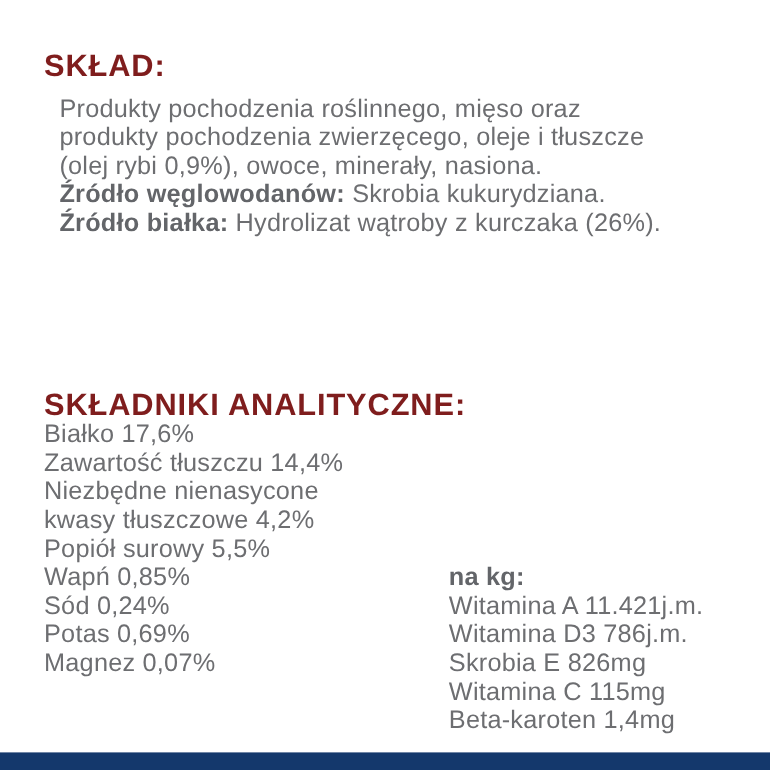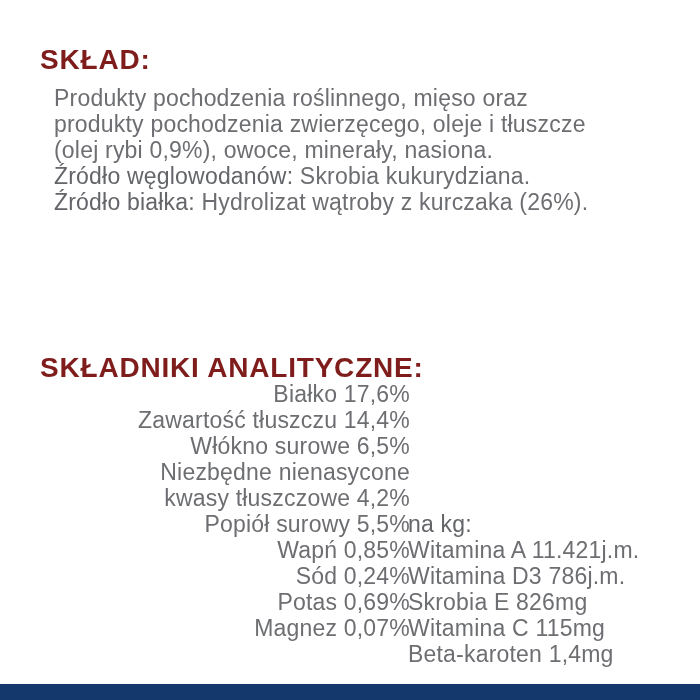--- a/index.html
+++ b/index.html
@@ -30,25 +30,25 @@
 
   .body-text {
     position: absolute;
     left: 40px;
     color: #6d6e71;
     font-size: 23px;
     line-height: 26px;
     letter-spacing: 0.2px;
   }
   #composition-text { top: 85px; width: 630px; margin-left: 14px; }
-  #analysis-list    { top: 381px; width: 370px; text-align: right; }
+  #analysis-list    { top: 381px; width: 370px; }
   #per-kg-col       { top: 511px; left: 408px; width: 280px; }
 
   .line { display: block; white-space: pre-wrap; }
-  .bold-label { font-weight: 400; color: #636569; }
+  .bold-label { font-weight: 700; color: #636569; }
 
   .bottom-bar {
     position: absolute;
     left: 0;
     bottom: 0;
     width: 700px;
     height: 16px;
     background: #14386c;
   }
 </style>
@@ -65,21 +65,20 @@
     <span class="line">(olej rybi 0,9%), owoce, minerały, nasiona.</span>
     <span class="line"><strong class="bold-label">Źródło węglowodanów:</strong><span> Skrobia kukurydziana.</span></span>
     <span class="line"><strong class="bold-label">Źródło białka:</strong><span> Hydrolizat wątroby z kurczaka (26%).</span></span>
   </div>
 
   <h1 class="section-title" id="analysis-title">SKŁADNIKI ANALITYCZNE:</h1>
 
   <div class="body-text" id="analysis-list">
     <span class="line">Białko 17,6%</span>
     <span class="line">Zawartość tłuszczu 14,4%</span>
-    <span class="line">Włókno surowe 6,5%</span>
     <span class="line">Niezbędne nienasycone</span>
     <span class="line">kwasy tłuszczowe 4,2%</span>
     <span class="line">Popiół surowy 5,5%</span>
     <span class="line">Wapń 0,85%</span>
     <span class="line">Sód 0,24%</span>
     <span class="line">Potas 0,69%</span>
     <span class="line">Magnez 0,07%</span>
   </div>
 
   <div class="body-text" id="per-kg-col">

